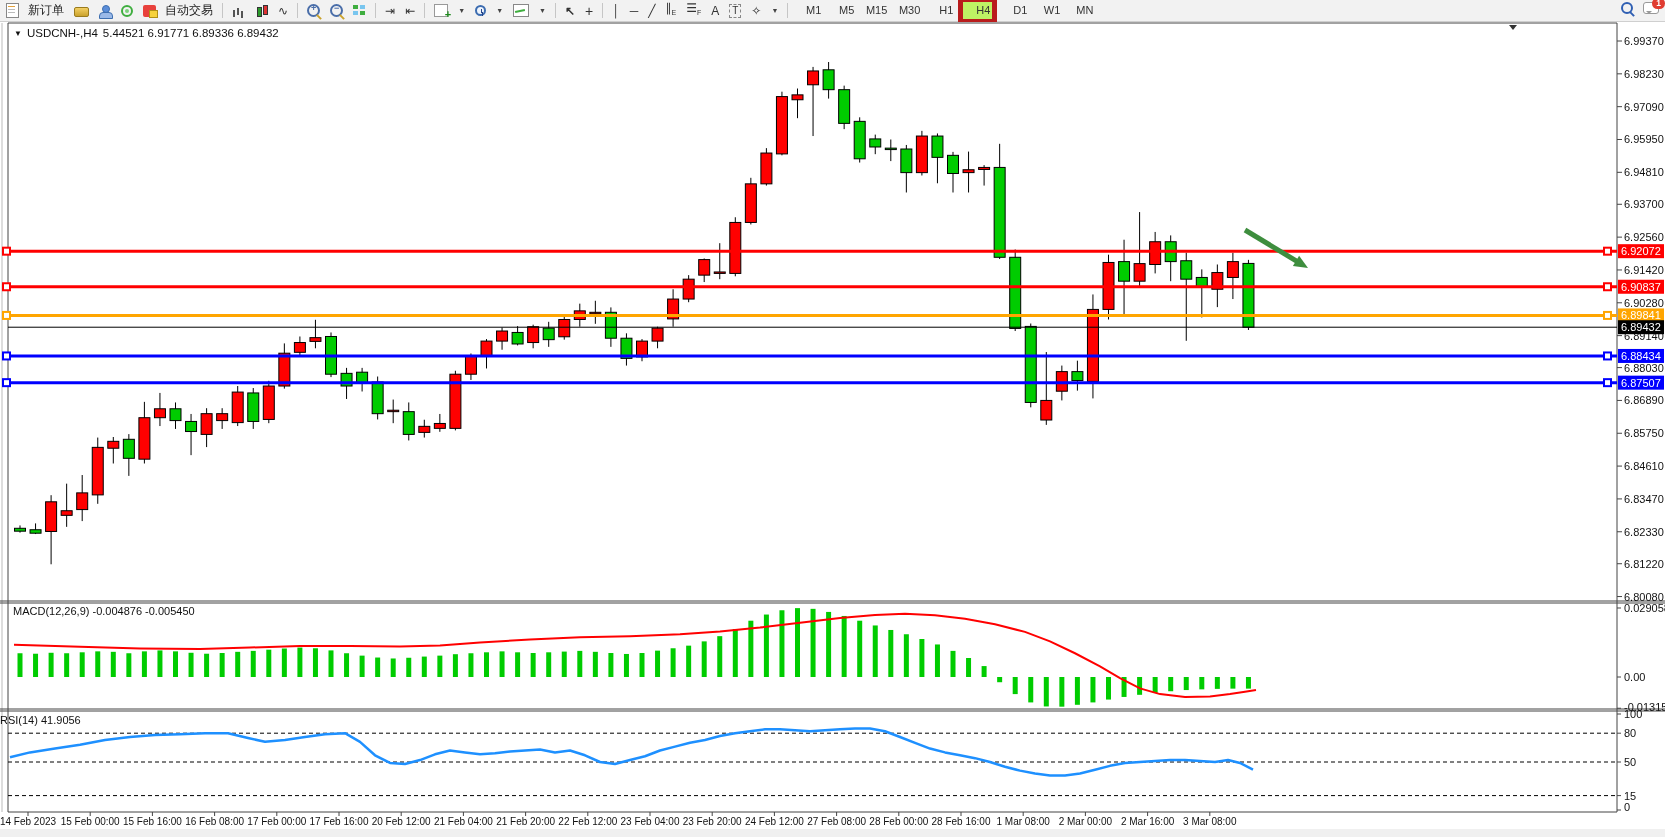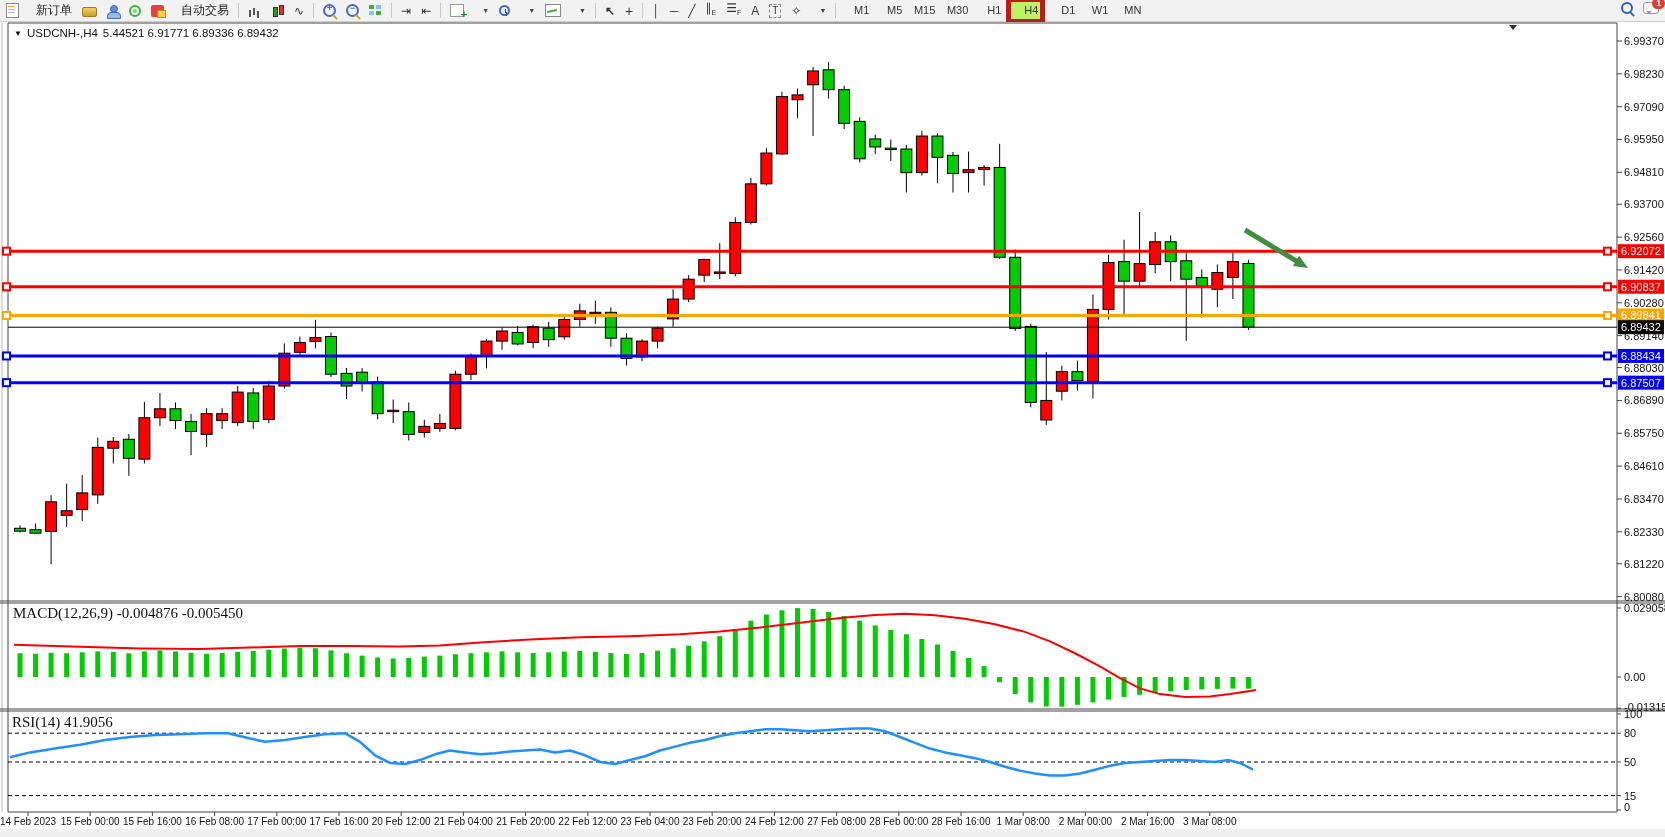--- a/index.html
+++ b/index.html
@@ -1,21 +1,21 @@
 <!DOCTYPE html>
 <html><head>
 <meta charset="utf-8">
 <style>
   html,body{margin:0;padding:0;background:#e8e8e8;font-family:"Liberation Sans",sans-serif;}
   #app{position:relative;width:1665px;height:837px;background:#ffffff;overflow:hidden;}
   
   .toolbar{position:absolute;left:0;top:0;width:1665px;height:22px;background:#f2f2f2;
            border-bottom:1px solid #cfcfcf;display:flex;align-items:center;gap:2px;
            padding-left:2px;font-size:12px;color:#222;box-sizing:border-box;}
-  .tb{height:19px;display:flex;align-items:center;gap:17px;padding:0 4px;cursor:default;white-space:nowrap;}
+  .tb{height:19px;display:flex;align-items:center;gap:9px;padding:0 4px;cursor:default;white-space:nowrap;}
   .sep{width:1px;height:15px;background:#c6c6c6;margin:0 3px;}
   .caret{font-size:7px;color:#444;margin-left:1px;}
   .glyph{font-size:12px;line-height:12px;color:#333;}
   .tf{min-width:25px;height:17px;line-height:17px;text-align:right;font-size:11px;color:#333;
       border:1px solid transparent;border-radius:2px;padding:0 2px;}
   .tf.active{background:#bef264;border:5px solid #b91c1c;}
   .tbright{position:absolute;right:6px;top:2px;display:flex;align-items:center;gap:10px;}
   
   .ico{display:inline-block;position:relative;}
   .doc-ico{width:11px;height:13px;background:#fff;border:1px solid #888;}
@@ -49,21 +49,21 @@
   .profile-ico::after{content:"";position:absolute;left:1px;top:5px;width:10px;height:2px;background:#3fae3f;transform:rotate(-12deg);}
   .chat-ico{width:14px;height:10px;background:#fff;border:1px solid #999;border-radius:3px;}
   .chat-ico::after{content:"";position:absolute;left:2px;bottom:-4px;border:3px solid transparent;border-top-color:#999;}
   .badge{position:absolute;right:-7px;top:-5px;min-width:11px;height:11px;border-radius:6px;background:#e03c31;
          color:#fff;font-size:8.5px;line-height:11px;text-align:center;padding:0 1px;font-weight:bold;}
   .search-ico{width:8px;height:8px;border:2px solid #2f5fb3;border-radius:50%;}
   .search-ico::after{content:"";position:absolute;right:-4px;bottom:-3px;width:6px;height:2px;background:#2f5fb3;transform:rotate(45deg);}
   
   .chart-title{position:absolute;left:14px;top:27px;font-size:11.5px;color:#111;display:flex;align-items:center;gap:5px;}
   .chart-title .tri{font-size:8px;}
-  .ind-label{position:absolute;font-size:15px;color:#111;font-family:Liberation Serif, serif;}
+  .ind-label{position:absolute;font-size:11px;color:#111;}
   svg text{font-family:"Liberation Sans",sans-serif;fill:#111;}
 </style>
 </head>
 <body>
 
 <div id="app">
 
   <div class="toolbar">
     <div class="tb">
       <span class="ico doc-ico"></span>
@@ -563,18 +563,18 @@
 
   <div class="chart-title">
     <span class="tri">▼</span>
     <span>USDCNH-,H4</span>
     <span>5.44521 6.91771 6.89336 6.89432</span>
   </div>
   <div class="ind-label" style="left:13px;top:605px;">
     <span>MACD(12,26,9)</span>
     <span>-0.004876 -0.005450</span>
   </div>
-  <div class="ind-label" style="left:12px;top:714px;">
+  <div class="ind-label" style="left:0;top:714px;">
     <span>RSI(14)</span>
     <span>41.9056</span>
   </div>
 
 </div>
 
 </body></html>

